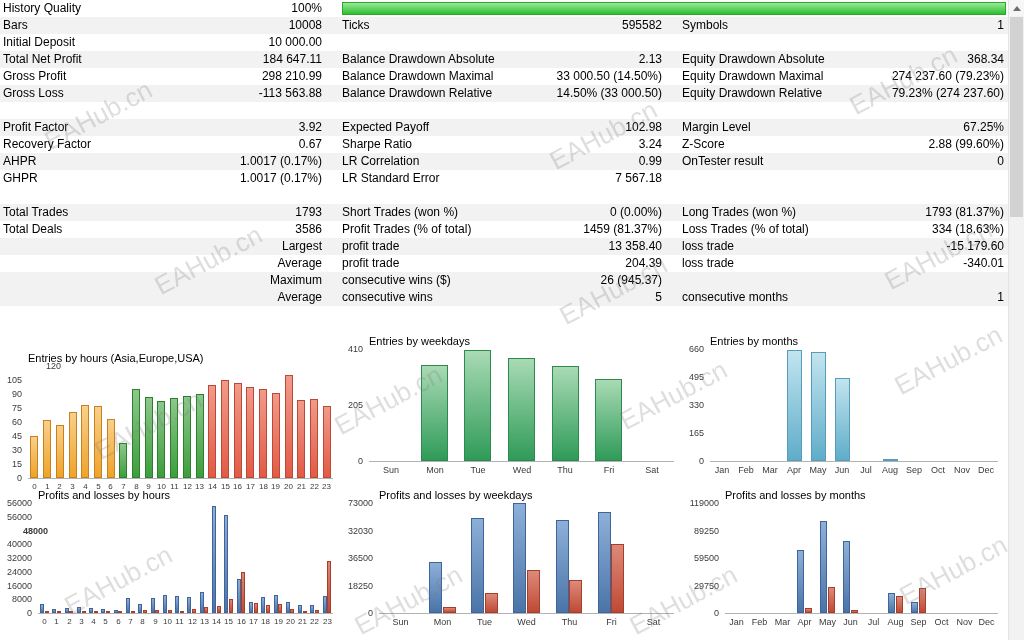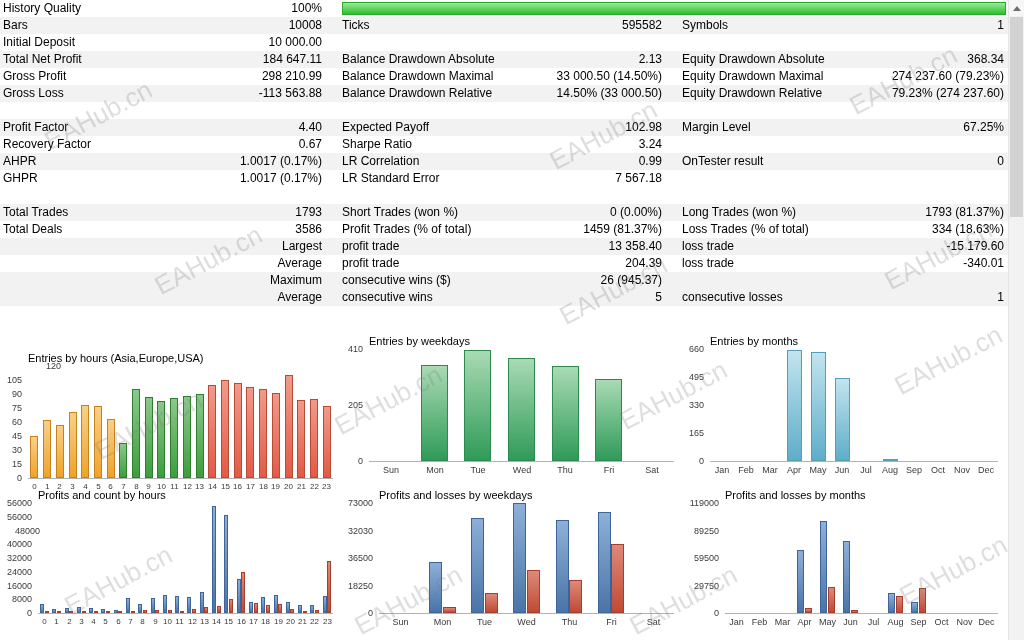--- a/index.html
+++ b/index.html
@@ -133,40 +133,44 @@
           <span class="val"></span>
         </div>
         <div class="cell c3">
           <span class="lab"></span>
           <span class="val"></span>
         </div>
       </div>
       <div class="stat-row shaded">
         <div class="cell c1">
           <span class="lab">Profit Factor</span>
-          <span class="val">4.40</span>
+          <span class="val">3.92</span>
         </div>
         <div class="cell c2">
           <span class="lab">Expected Payoff</span>
           <span class="val">102.98</span>
         </div>
         <div class="cell c3">
           <span class="lab">Margin Level</span>
           <span class="val">67.25%</span>
         </div>
       </div>
       <div class="stat-row">
         <div class="cell c1">
           <span class="lab">Recovery Factor</span>
           <span class="val">0.67</span>
         </div>
         <div class="cell c2">
           <span class="lab">Sharpe Ratio</span>
           <span class="val">3.24</span>
         </div>
+        <div class="cell c3">
+          <span class="lab">Z-Score</span>
+          <span class="val">2.88 (99.60%)</span>
+        </div>
       </div>
       <div class="stat-row shaded">
         <div class="cell c1">
           <span class="lab">AHPR</span>
           <span class="val">1.0017 (0.17%)</span>
         </div>
         <div class="cell c2">
           <span class="lab">LR Correlation</span>
           <span class="val">0.99</span>
         </div>
@@ -272,21 +276,21 @@
       <div class="stat-row shaded">
         <div class="cell c1">
           <span class="lab"></span>
           <span class="val">Average</span>
         </div>
         <div class="cell c2">
           <span class="lab">consecutive wins</span>
           <span class="val">5</span>
         </div>
         <div class="cell c3">
-          <span class="lab">consecutive losses</span>
+          <span class="lab">consecutive months</span>
           <span class="val">1</span>
         </div>
       </div>
     </div>
   <div id="charts">
       <div class="chart" style="left: 2px; top: 350px; width: 339px; height: 152px;">
         <div class="chart-title" style="left: 26px;">Entries by hours (Asia,Europe,USA)</div>
         <div class="plot" style="left: 26px; top: 16px; width: 305px; height: 112px;">
           <div class="bar" style="left: 2px; width: 8px; height: 42px; background: linear-gradient(rgb(248, 208, 138), rgb(239, 163, 42)); border: 1px solid rgb(200, 130, 29);"></div>
           <div class="bar" style="left: 15px; width: 8px; height: 58px; background: linear-gradient(rgb(248, 208, 138), rgb(239, 163, 42)); border: 1px solid rgb(200, 130, 29);"></div>
@@ -387,21 +391,21 @@
         <div class="xlab" style="left: 122px; width: 24px; top: 132px; font-size: 9px;">May</div>
         <div class="xlab" style="left: 146px; width: 24px; top: 132px; font-size: 9px;">Jun</div>
         <div class="xlab" style="left: 170px; width: 24px; top: 132px; font-size: 9px;">Jul</div>
         <div class="xlab" style="left: 194px; width: 24px; top: 132px; font-size: 9px;">Aug</div>
         <div class="xlab" style="left: 218px; width: 24px; top: 132px; font-size: 9px;">Sep</div>
         <div class="xlab" style="left: 242px; width: 24px; top: 132px; font-size: 9px;">Oct</div>
         <div class="xlab" style="left: 266px; width: 24px; top: 132px; font-size: 9px;">Nov</div>
         <div class="xlab" style="left: 290px; width: 24px; top: 132px; font-size: 9px;">Dec</div>
       </div>
       <div class="chart" style="left: 2px; top: 487px; width: 339px; height: 150px;">
-        <div class="chart-title" style="left: 36px;">Profits and count by hours</div>
+        <div class="chart-title" style="left: 36px;">Profits and losses by hours</div>
         <div class="plot" style="left: 36px; top: 16px; width: 295px; height: 110px;">
           <div class="bar" style="left: 2px; width: 4px; height: 9px; background: linear-gradient(rgb(141, 176, 216), rgb(74, 116, 168)); border: 1px solid rgb(63, 99, 155);"></div>
           <div class="bar" style="left: 14px; width: 4px; height: 4px; background: linear-gradient(rgb(141, 176, 216), rgb(74, 116, 168)); border: 1px solid rgb(63, 99, 155);"></div>
           <div class="bar" style="left: 27px; width: 4px; height: 5px; background: linear-gradient(rgb(141, 176, 216), rgb(74, 116, 168)); border: 1px solid rgb(63, 99, 155);"></div>
           <div class="bar" style="left: 39px; width: 4px; height: 6px; background: linear-gradient(rgb(141, 176, 216), rgb(74, 116, 168)); border: 1px solid rgb(63, 99, 155);"></div>
           <div class="bar" style="left: 51px; width: 4px; height: 5px; background: linear-gradient(rgb(141, 176, 216), rgb(74, 116, 168)); border: 1px solid rgb(63, 99, 155);"></div>
           <div class="bar" style="left: 63px; width: 4px; height: 4px; background: linear-gradient(rgb(141, 176, 216), rgb(74, 116, 168)); border: 1px solid rgb(63, 99, 155);"></div>
           <div class="bar" style="left: 76px; width: 4px; height: 3px; background: linear-gradient(rgb(141, 176, 216), rgb(74, 116, 168)); border: 1px solid rgb(63, 99, 155);"></div>
           <div class="bar" style="left: 88px; width: 4px; height: 15px; background: linear-gradient(rgb(141, 176, 216), rgb(74, 116, 168)); border: 1px solid rgb(63, 99, 155);"></div>
           <div class="bar" style="left: 100px; width: 4px; height: 9px; background: linear-gradient(rgb(141, 176, 216), rgb(74, 116, 168)); border: 1px solid rgb(63, 99, 155);"></div>
@@ -444,21 +448,21 @@
           <div class="bar" style="left: 265px; width: 4px; height: 2px; background: linear-gradient(rgb(221, 138, 122), rgb(191, 74, 52)); border: 1px solid rgb(168, 61, 41);"></div>
           <div class="bar" style="left: 277px; width: 4px; height: 3px; background: linear-gradient(rgb(221, 138, 122), rgb(191, 74, 52)); border: 1px solid rgb(168, 61, 41);"></div>
           <div class="bar" style="left: 289px; width: 4px; height: 52px; background: linear-gradient(rgb(221, 138, 122), rgb(191, 74, 52)); border: 1px solid rgb(168, 61, 41);"></div>
         </div>
         <div class="ylab" style="width: 30px; left: 0px; top: 121px;">0</div>
         <div class="ylab" style="width: 30px; left: 0px; top: 107px;">8000</div>
         <div class="ylab" style="width: 30px; left: 0px; top: 94px;">16000</div>
         <div class="ylab" style="width: 30px; left: 0px; top: 80px;">24000</div>
         <div class="ylab" style="width: 30px; left: 0px; top: 66px;">32000</div>
         <div class="ylab" style="width: 30px; left: 0px; top: 52px;">40000</div>
-        <div class="ylab" style="width: 30px; left: 8px; top: 39px;">48000</div>
+        <div class="ylab" style="width: 30px; left: 16px; top: 39px; font-weight: bold;">48000</div>
         <div class="ylab" style="width: 30px; left: 0px; top: 25px;">56000</div>
         <div class="ylab" style="width: 30px; left: 0px; top: 11px;">56000</div>
         <div class="xlab" style="left: 36px; width: 13px; top: 130px; font-size: 8px;">0</div>
         <div class="xlab" style="left: 48px; width: 13px; top: 130px; font-size: 8px;">1</div>
         <div class="xlab" style="left: 61px; width: 13px; top: 130px; font-size: 8px;">2</div>
         <div class="xlab" style="left: 73px; width: 13px; top: 130px; font-size: 8px;">3</div>
         <div class="xlab" style="left: 85px; width: 13px; top: 130px; font-size: 8px;">4</div>
         <div class="xlab" style="left: 97px; width: 13px; top: 130px; font-size: 8px;">5</div>
         <div class="xlab" style="left: 110px; width: 13px; top: 130px; font-size: 8px;">6</div>
         <div class="xlab" style="left: 122px; width: 13px; top: 130px; font-size: 8px;">7</div>

